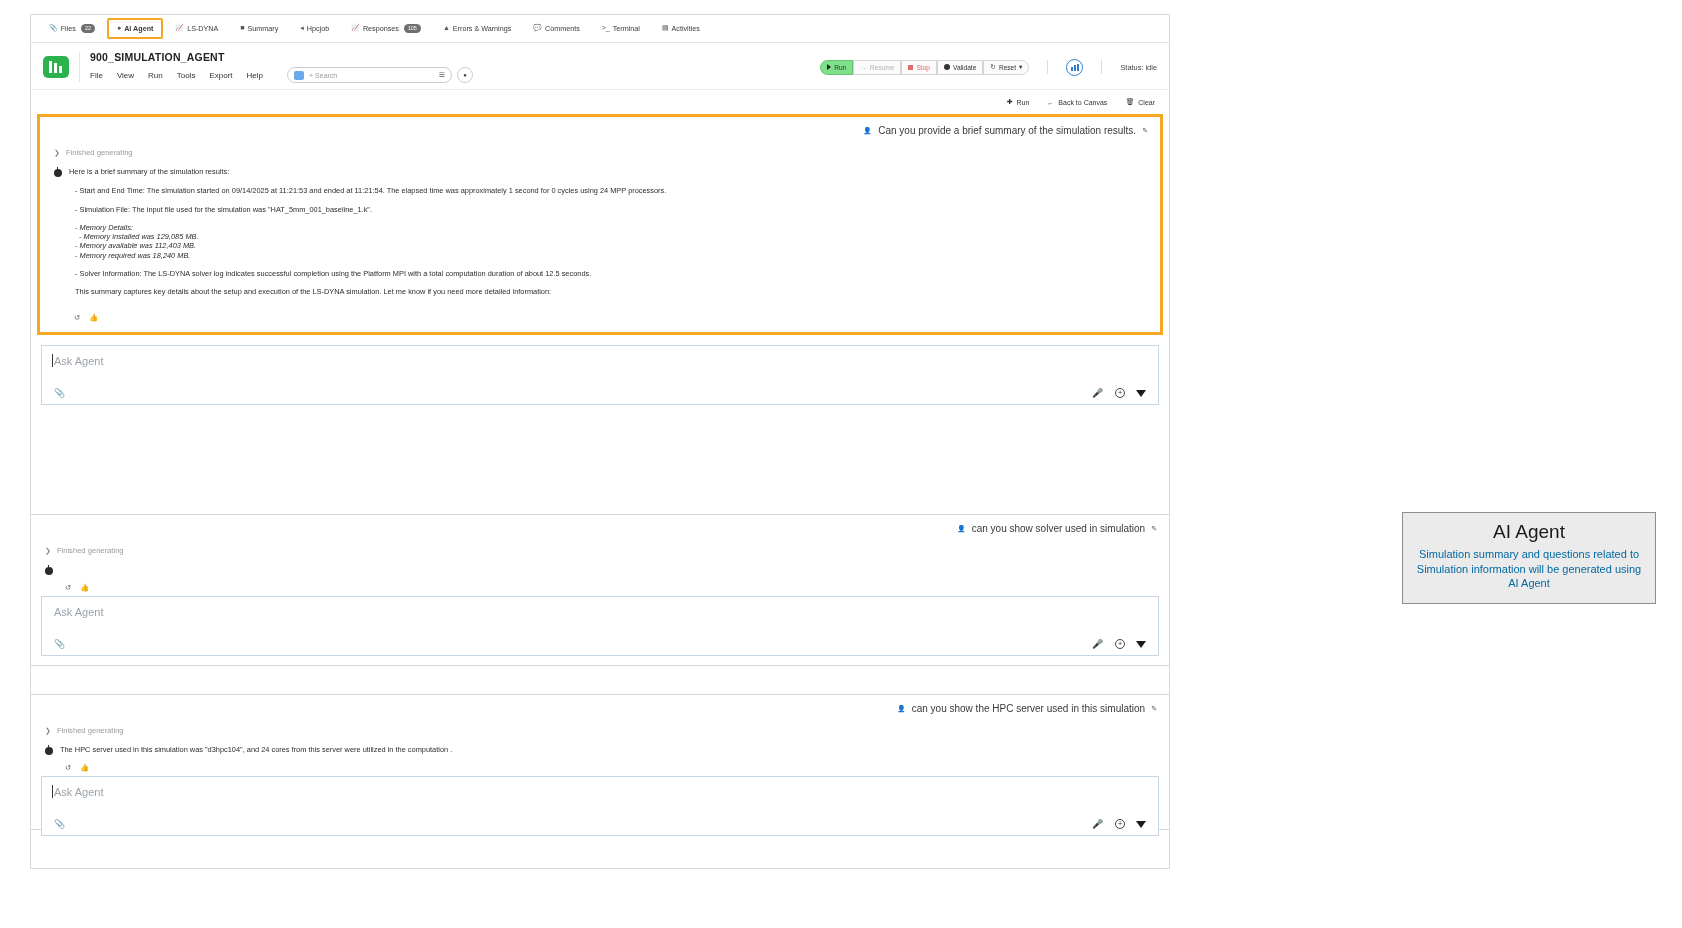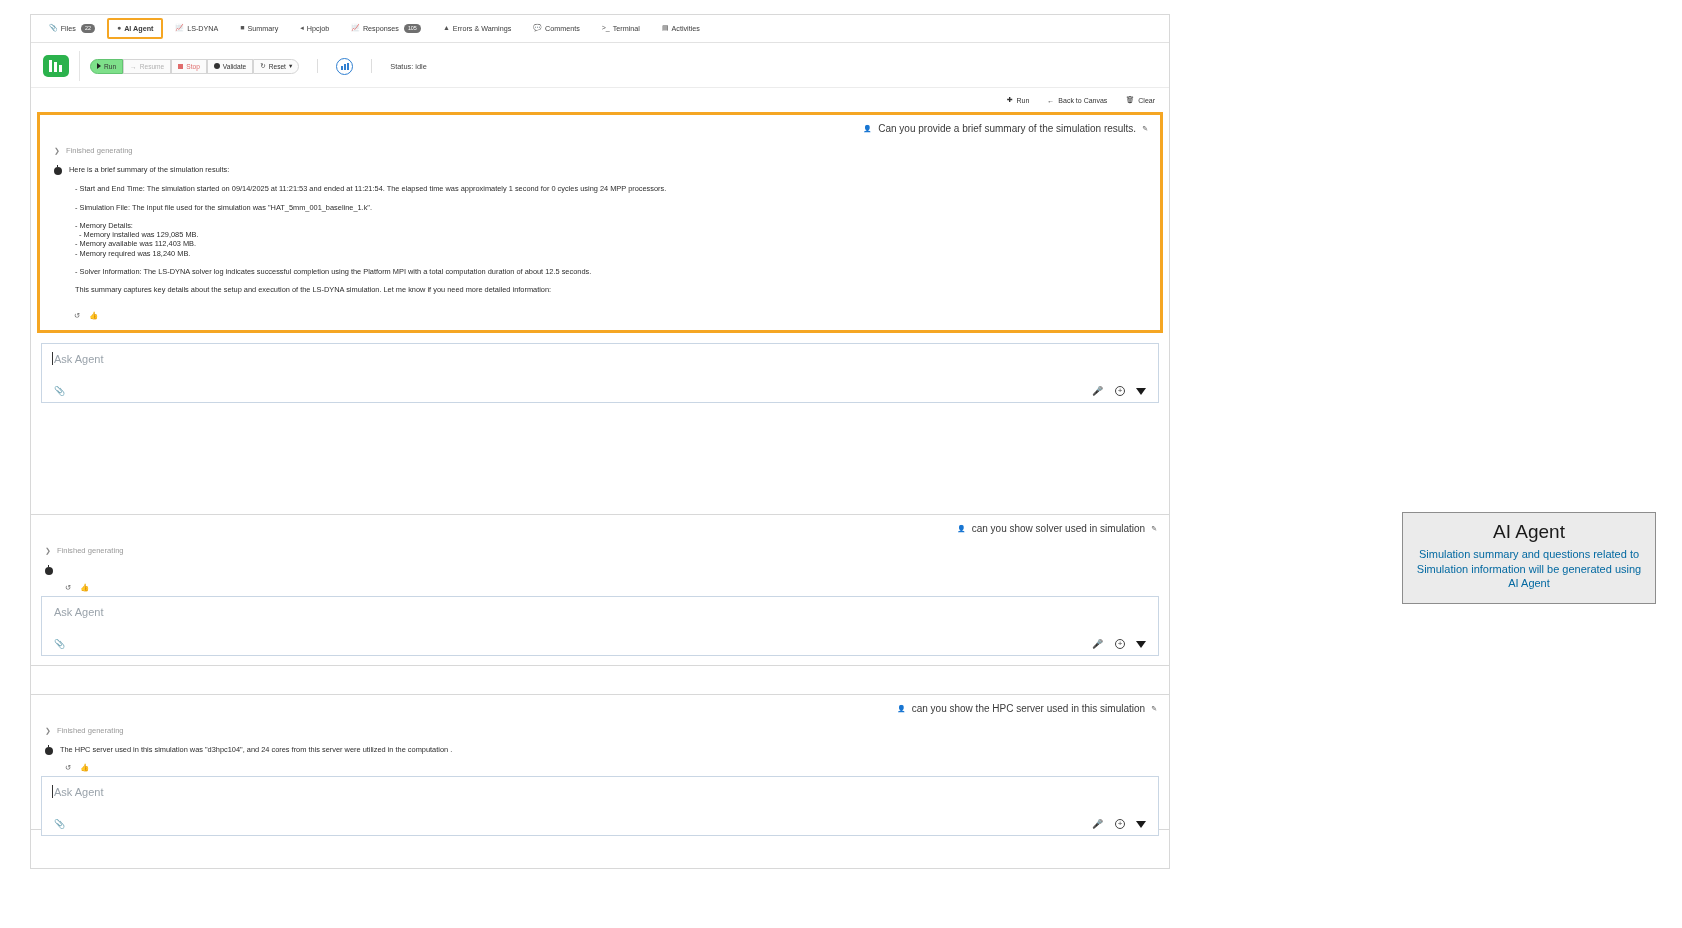--- a/index.html
+++ b/index.html
@@ -139,21 +139,21 @@
     flex: none; width: 8px; height: 8px; border-radius: 50%;
     background: #2b2b2b; margin-top: 2px; position: relative;
   }
   .bot-ico::before {
     content: ""; position: absolute; left: 3px; top: -2px;
     width: 1px; height: 2px; background: #2b2b2b;
   }
   .ans-body { font-size: 7.4px; color: #2c2c2c; line-height: 1.25; }
   .ans-body .lead { display: block; margin-bottom: 10px; }
   .ans-body p { margin: 0 0 9px 6px; }
-  .ans-body .tight { margin: 0 0 0 6px; }
+  .ans-body .tight { margin: 0 0 0 6px; font-style: italic; }
   .ans-body .grp { margin: 0 0 9px 6px; }
   .feedback { display: flex; gap: 9px; padding: 6px 0 10px 34px; }
   .fb { font-size: 7.5px; color: #666; cursor: pointer; }
 
   
   .composer {
     margin: 10px 10px 10px 10px; border: 1px solid #c9d6e4;
     background: #fff; height: 60px; position: relative;
   }
   .composer-ph {
@@ -248,20 +248,39 @@
       <div class="tab">
         <span class="ico">▤</span>
         <span>Activities</span>
       </div>
     </div>
 
     <div class="app-header">
       <div class="logo"></div>
       <div class="divider-v"></div>
 
+      <div class="title-block">
+        <div class="app-title">900_SIMULATION_AGENT</div>
+        <div class="menubar">
+          <span class="menu-item">File</span>
+          <span class="menu-item">View</span>
+          <span class="menu-item">Run</span>
+          <span class="menu-item">Tools</span>
+          <span class="menu-item">Export</span>
+          <span class="menu-item">Help</span>
+          <div class="search-wrap">
+            <div class="search-box">
+              <span class="search-swatch"></span>
+              <span class="search-ph">+ Search</span>
+              <span class="search-filter">☰</span>
+            </div>
+            <div class="round-btn">●</div>
+          </div>
+        </div>
+      </div>
 
       <div class="run-controls">
         <div class="ctl run">
           <span class="tri"></span>
           <span>Run</span>
         </div>
         <div class="ctl disabled">
           <span>→</span>
           <span>Resume</span>
         </div>

